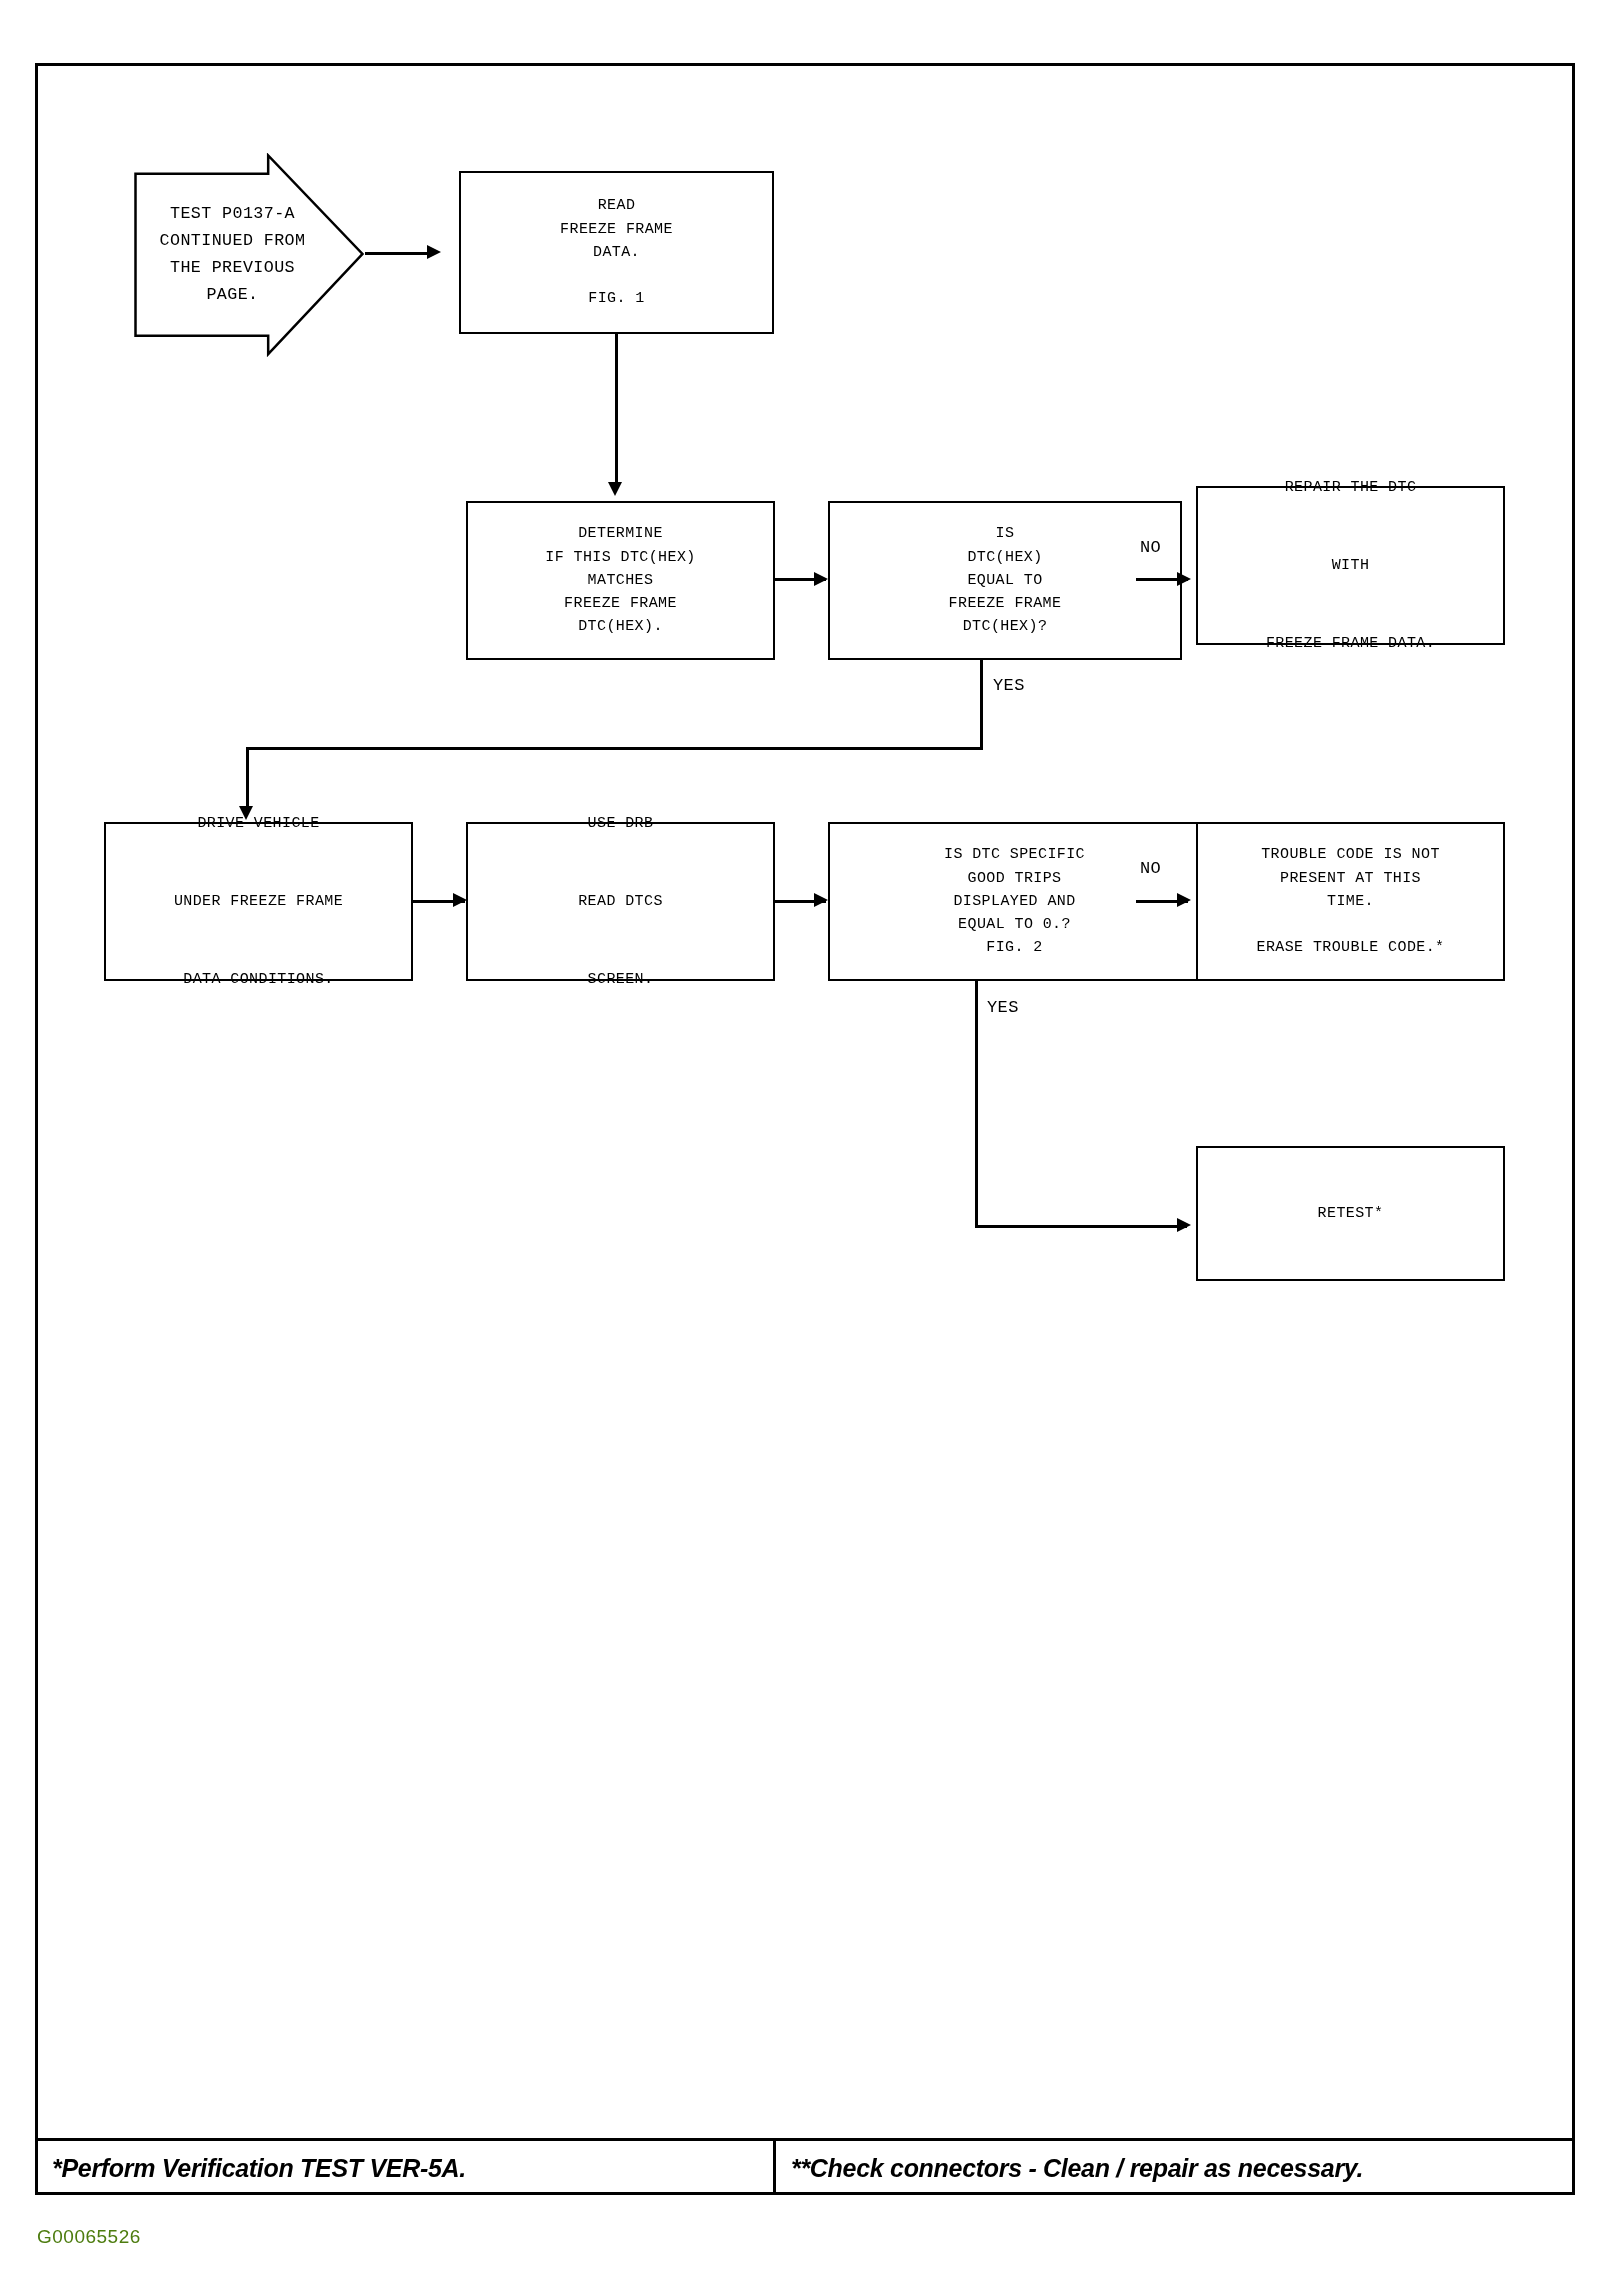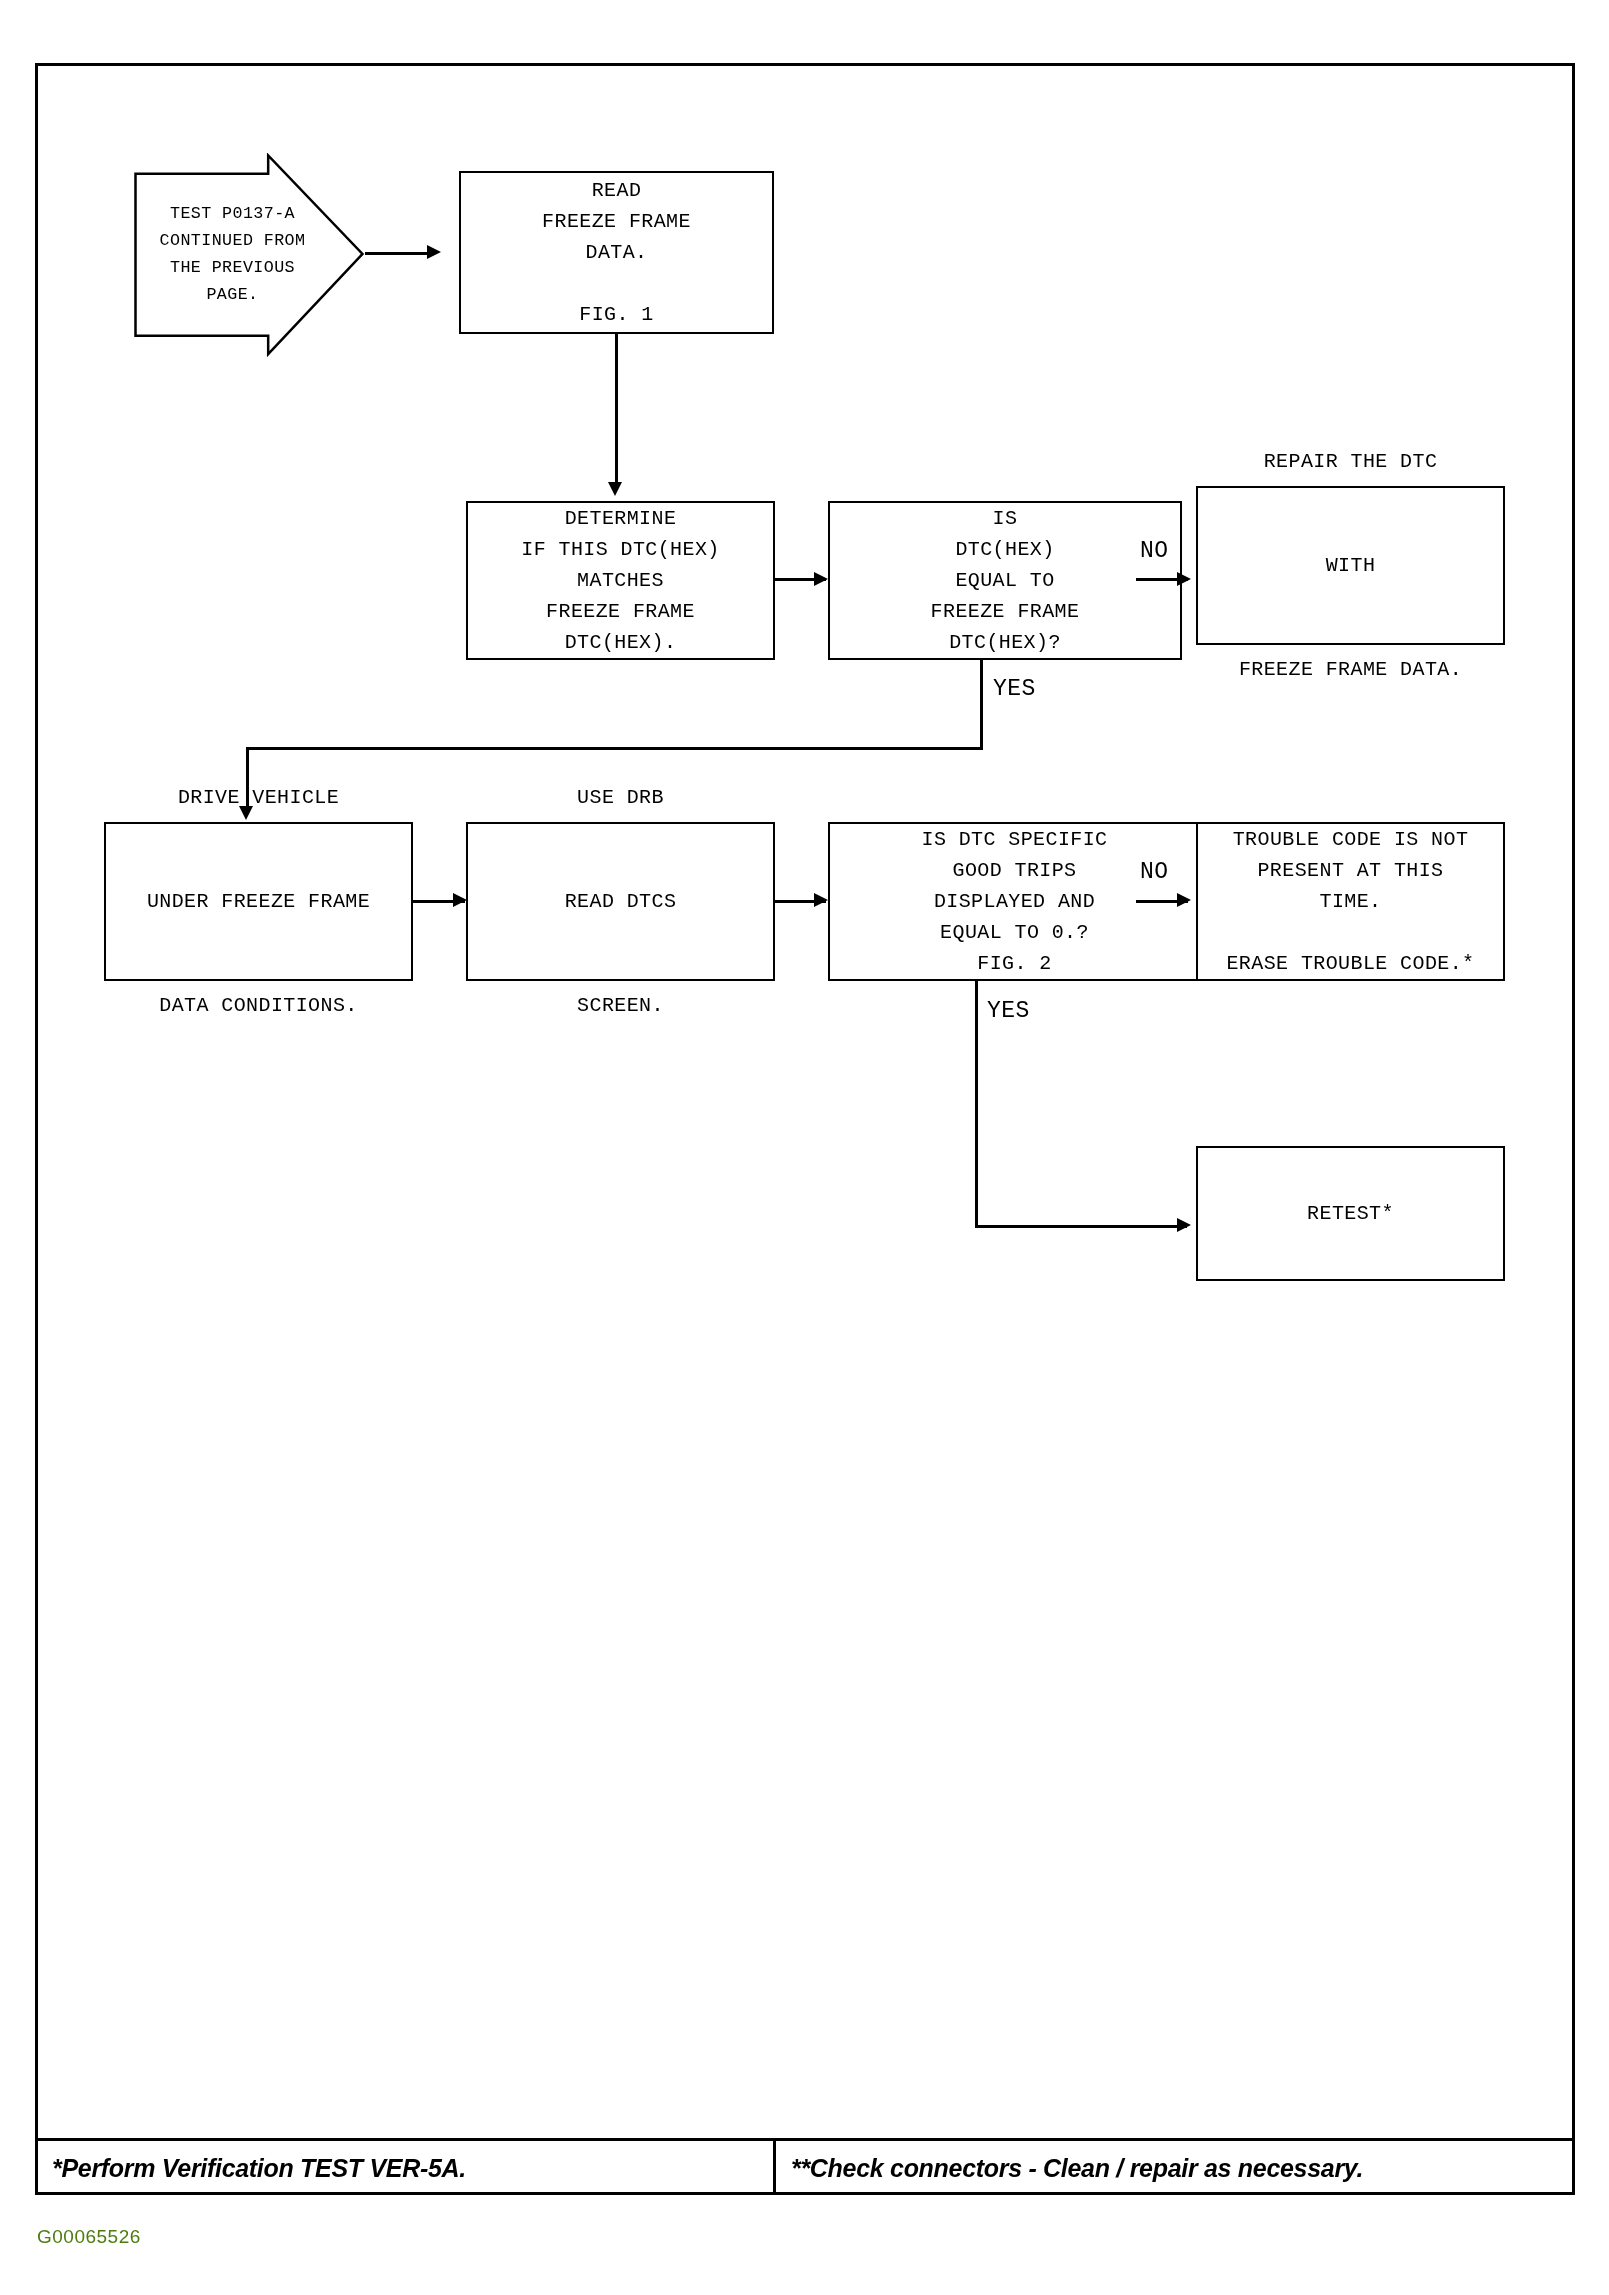--- a/index.html
+++ b/index.html
@@ -31,21 +31,21 @@
   .node {
     position: absolute;
     box-sizing: border-box;
     border: 2.5px solid #000000;
     background: #ffffff;
     display: flex;
     flex-direction: column;
     align-items: center;
     justify-content: center;
     font-family: "Liberation Mono", "DejaVu Sans Mono", monospace;
-    font-size: 20px;
+    font-size: 15px;
     line-height: 1.55;
     letter-spacing: 0.4px;
     color: #000000;
     text-align: center;
     white-space: pre-line;
   }
   .node .ln { display: block; }
   .node.sparse { line-height: 2.6; }
 
   
@@ -97,21 +97,21 @@
     border-left: 14px solid #000000;
   }
   .arrowhead.down {
     border-left: 7.5px solid transparent;
     border-right: 7.5px solid transparent;
     border-top: 14px solid #000000;
   }
   .edge-label {
     position: absolute;
     font-family: "Liberation Mono", "DejaVu Sans Mono", monospace;
-    font-size: 23px;
+    font-size: 17px;
     letter-spacing: 0.4px;
     color: #000000;
     white-space: nowrap;
   }
 
   
   #footer-rule {
     position: absolute;
     left: 35px;
     top: 2138px;

